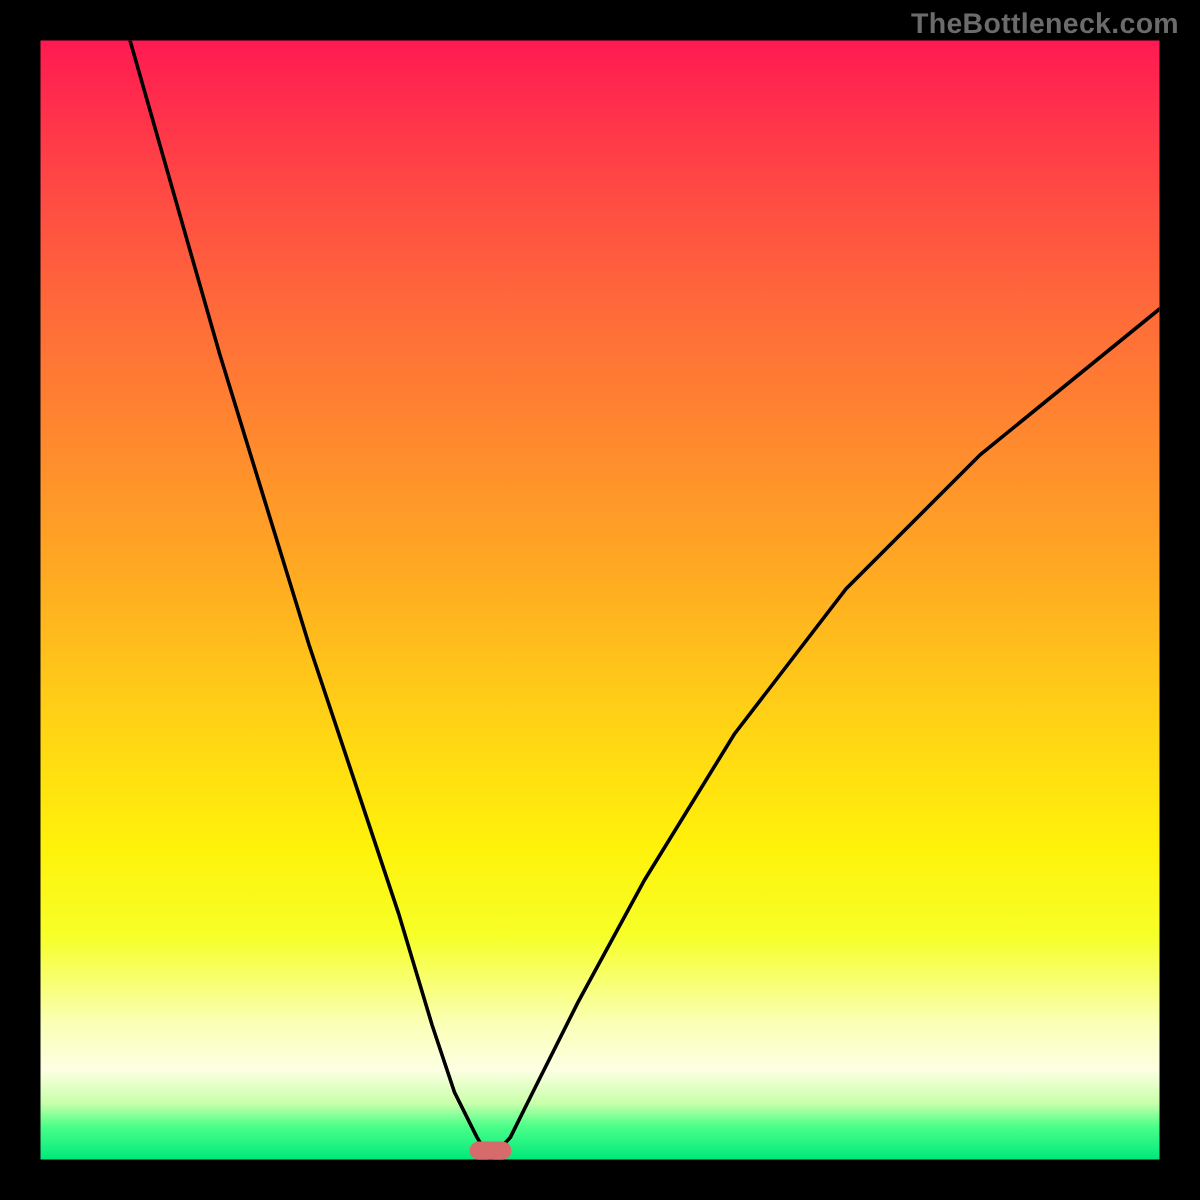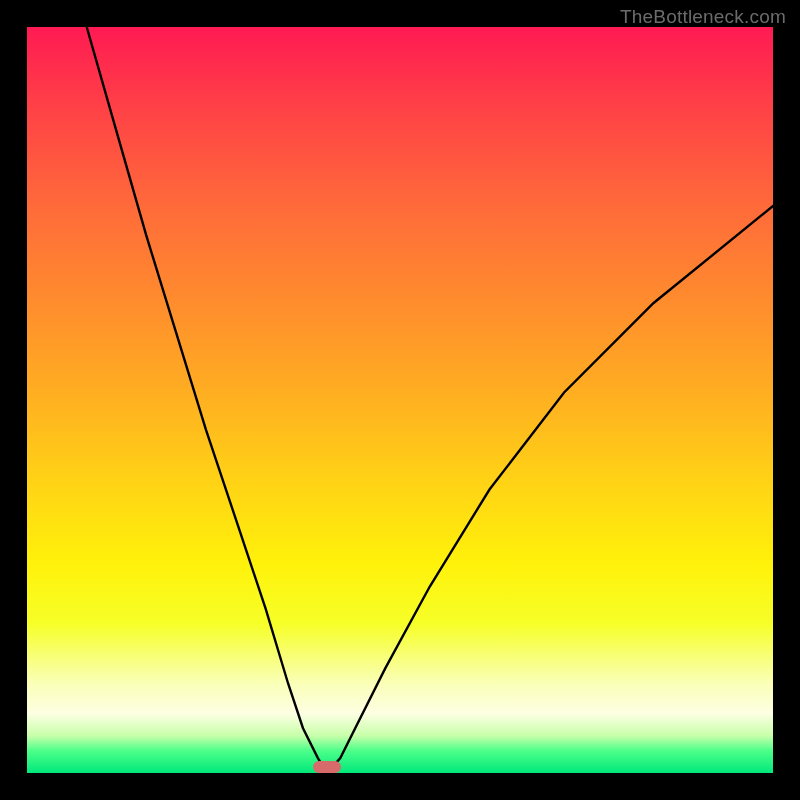--- a/index.html
+++ b/index.html
@@ -33,21 +33,21 @@
       #00e87a 100%
     );
   }
   .watermark {
     position: absolute;
     top: 6px;
     right: 14px;
     color: #6b6b6b;
     font-size: 19px;
     letter-spacing: 0.2px;
-    font-weight: 400;
+    font-weight: 700;
   }
   .curve {
     position: absolute;
     left: 0;
     top: 0;
     width: 746px;
     height: 746px;
   }
   .marker {
     position: absolute;

